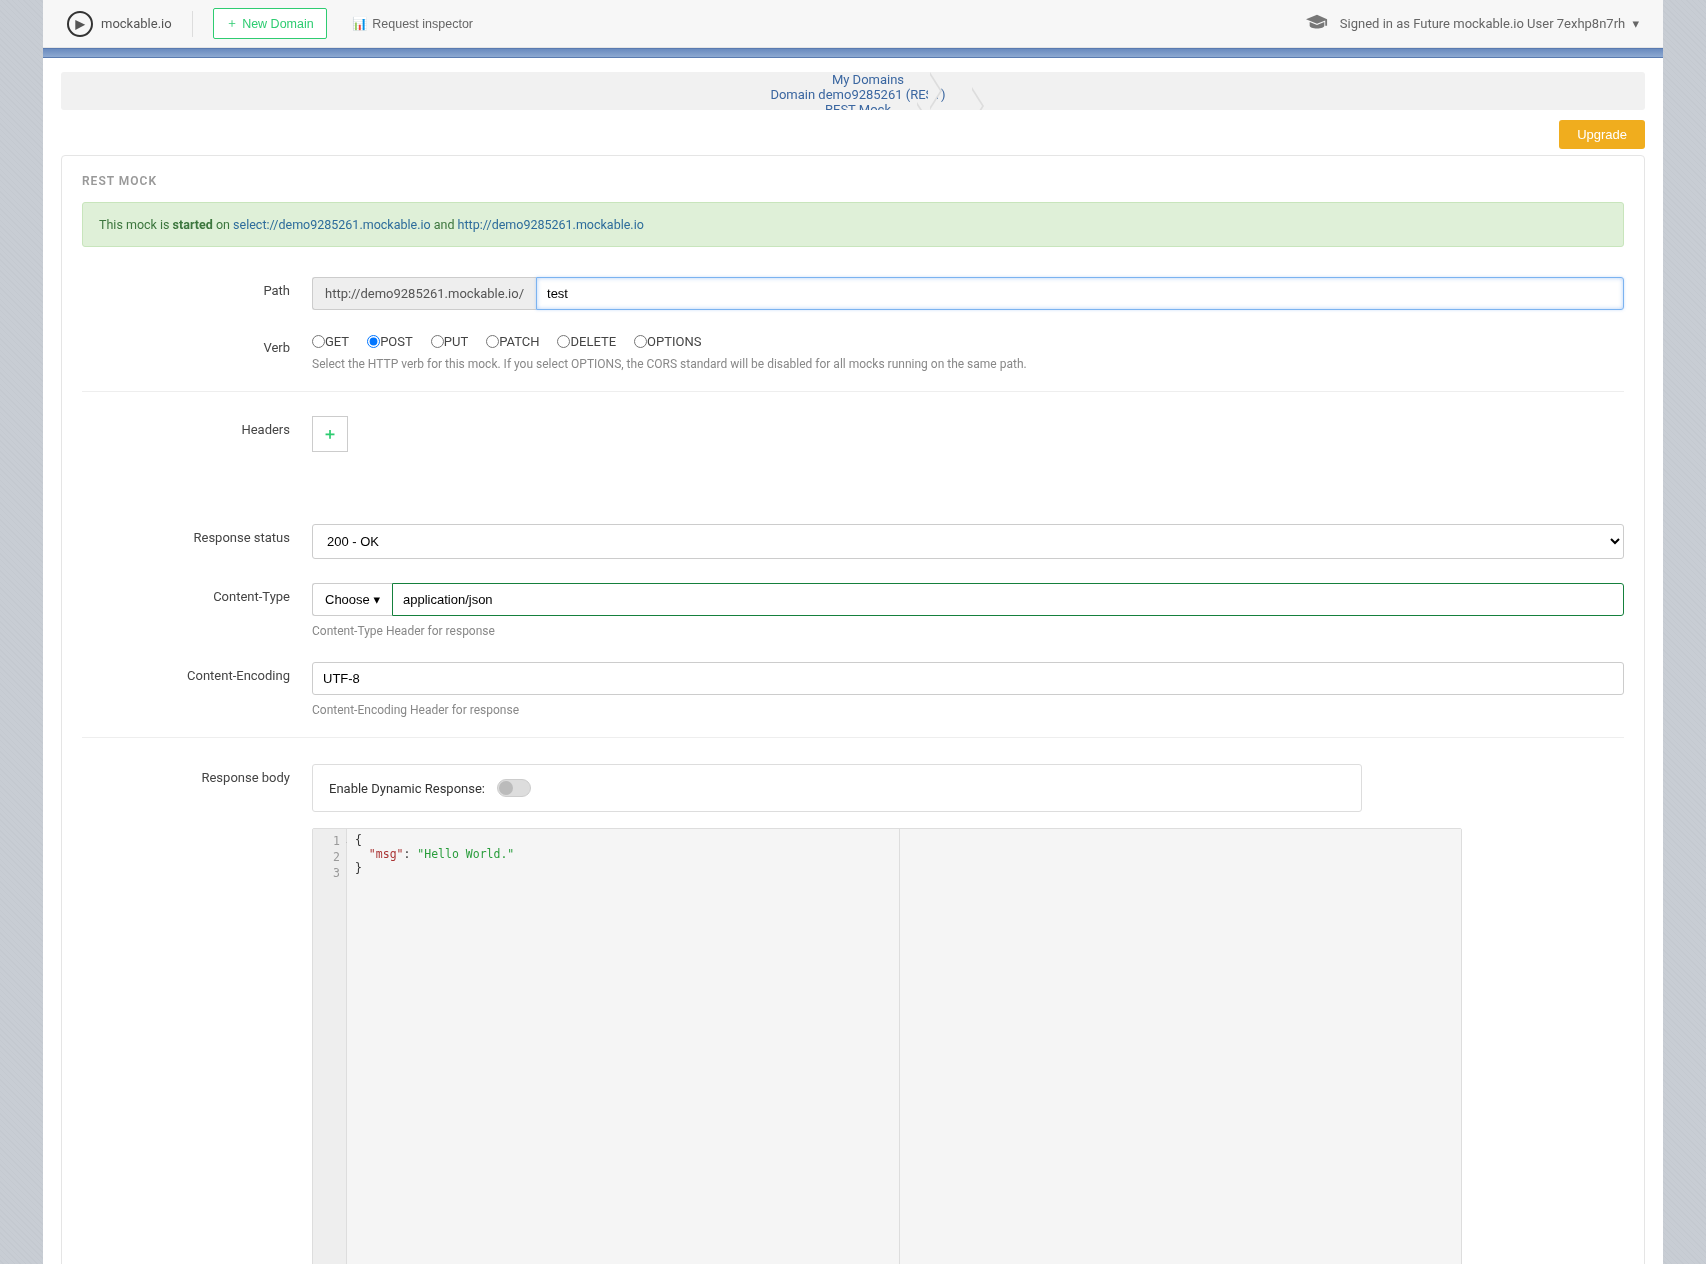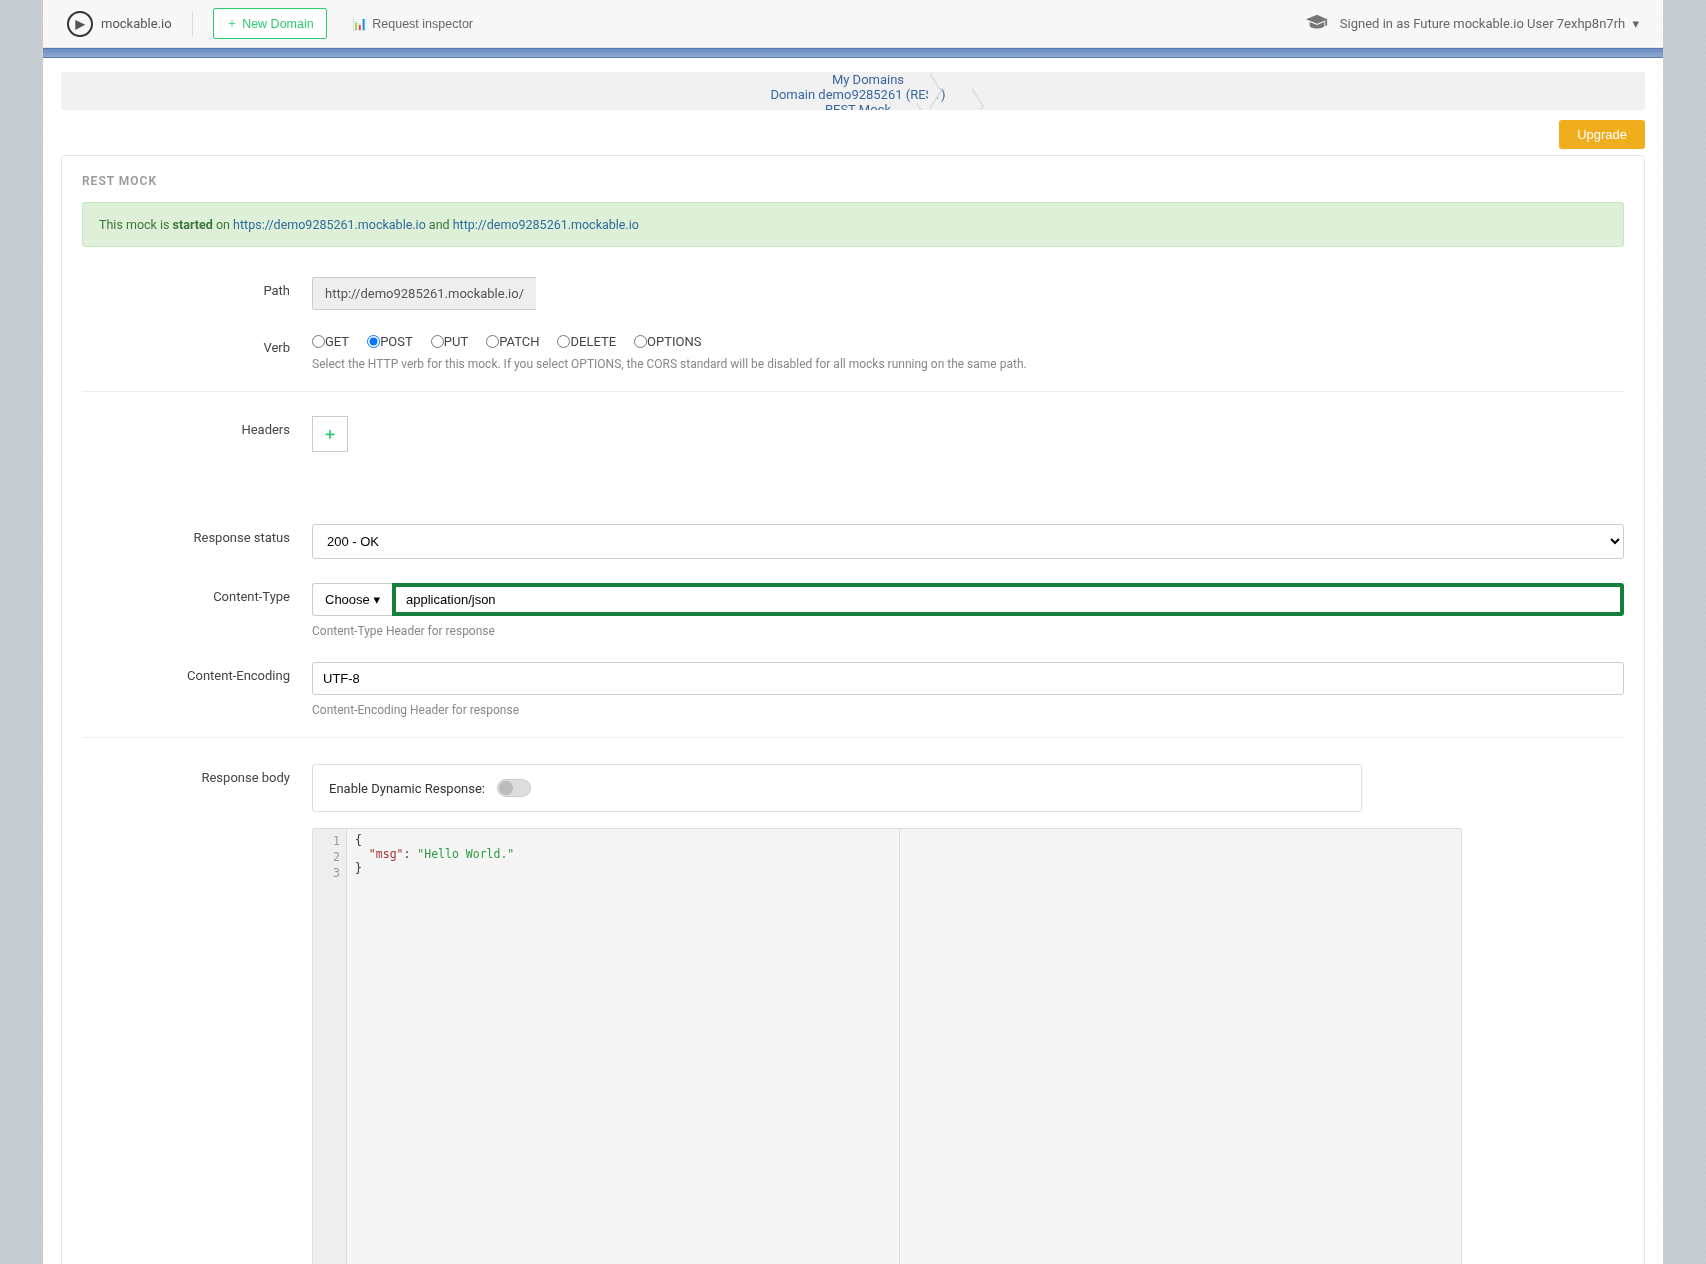--- a/index.html
+++ b/index.html
@@ -95,21 +95,21 @@
   .radios { display:flex; gap:18px; align-items:center; flex-wrap:wrap; font-size:13px; color:#444;}
   .radios label { display:flex; align-items:center; cursor:pointer;}
   .hint { color:#888; font-size:12px; margin-top:8px;}
   .btn-square-plus { width:36px;height:36px; border:1px solid #ccc; background:#fff; display:flex;align-items:center;justify-content:center; cursor:pointer;}
   .plus-icon{ color:#2ecc71; font-weight:bold; font-size:16px;}
   select.form-control, input.form-control {
     width:100%; border:1px solid #ccc; border-radius:3px; padding:8px 10px; font-size:13px; background:#fff;
   }
   .ct-row { display:flex; }
   .ct-choose { border:1px solid #ccc; border-right:none; padding:8px 12px; border-radius:3px 0 0 3px; background:#fff; font-size:13px; cursor:pointer; white-space:nowrap;}
-  .ct-input { flex:1; border:4px solid #15803d; border-radius:0 3px 3px 0; padding:0 10px; font-size:13px;}
+  .ct-input { flex:1; border:1px solid #15803d; border-radius:0 3px 3px 0; padding:0 10px; font-size:13px;}
   
   .resp-box { border:1px solid #ddd; border-radius:3px; padding:14px 16px; display:flex; align-items:center; gap:12px; max-width:1050px; }
   .toggle {
     width:34px;height:18px;border-radius:10px;background:#ddd;position:relative;cursor:pointer;display:inline-block;border:1px solid #ccc;
   }
   .toggle-knob { position:absolute; left:1px; top:1px; width:14px;height:14px;border-radius:50%; background:#bbb;}
   
   .editor {
     border:1px solid #ddd; border-radius:2px; margin-top:16px; height:520px; display:flex; max-width:1150px;
     font-family: Menlo, Consolas, monospace; font-size:11.5px; background:#f5f5f5;
@@ -172,28 +172,29 @@
     </div>
 
     <div class="upgrade-row">
       <button class="btn-upgrade">Upgrade</button>
     </div>
 
     <div class="card">
       <div class="card-title">REST MOCK</div>
 
       <div class="alert-success">
-        <span>This mock is </span><strong>started</strong><span> on </span><a href="#">https://demo9285261.mockable.io</a><span> and </span><a href="#">http://demo9285261.mockable.io</a>
+        <span>This mock is </span><strong>started</strong><span> on </span><a href="#">select://demo9285261.mockable.io</a><span> and </span><a href="#">http://demo9285261.mockable.io</a>
       </div>
 
       <div class="form-row">
         <div class="labelcol">Path</div>
         <div class="fieldcol">
           <div class="input-group">
             <span class="ig-addon">http://demo9285261.mockable.io/</span>
+            <input class="ig-input" type="text" value="test" style="">
           </div>
         </div>
       </div>
 
       <div class="form-row bordered-bottom">
         <div class="labelcol">Verb</div>
         <div class="fieldcol">
           <div class="radios">
             <label>
                 <input type="radio" name="verb" style="">

